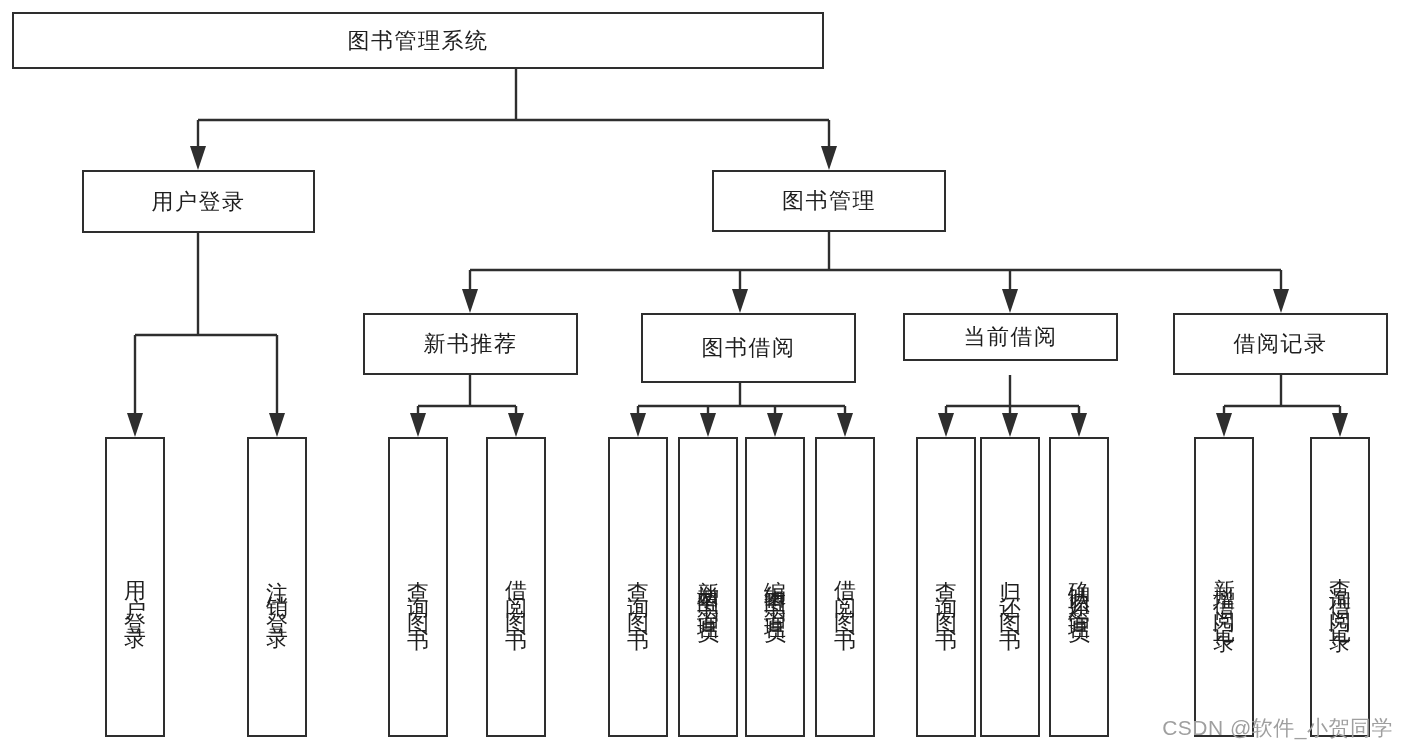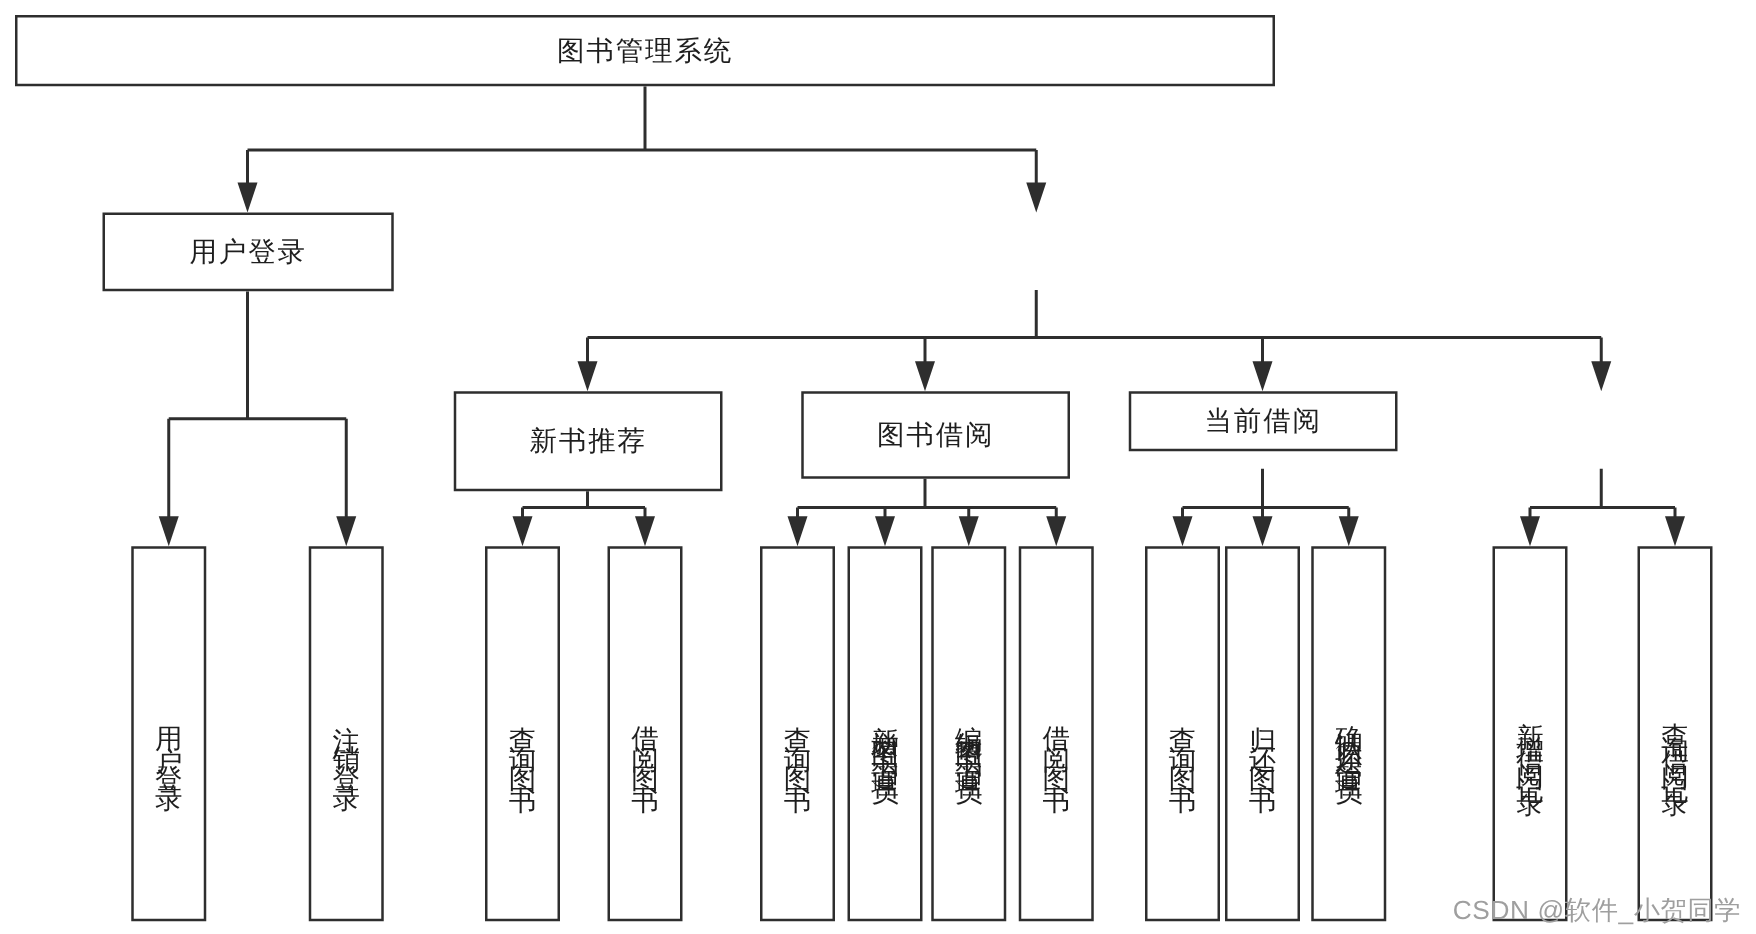--- a/index.html
+++ b/index.html
@@ -82,36 +82,42 @@
       <line x1="1079" y1="406" x2="1079" y2="419" stroke="#2e2e2e" stroke-width="2.4"></line>
       <polygon points="1071,413 1087,413 1079,437" fill="#2e2e2e"></polygon>
       <line x1="1281" y1="375" x2="1281" y2="406" stroke="#2e2e2e" stroke-width="2.4"></line>
       <line x1="1224" y1="406" x2="1340" y2="406" stroke="#2e2e2e" stroke-width="2.4"></line>
       <line x1="1224" y1="406" x2="1224" y2="419" stroke="#2e2e2e" stroke-width="2.4"></line>
       <polygon points="1216,413 1232,413 1224,437" fill="#2e2e2e"></polygon>
       <line x1="1340" y1="406" x2="1340" y2="419" stroke="#2e2e2e" stroke-width="2.4"></line>
       <polygon points="1332,413 1348,413 1340,437" fill="#2e2e2e"></polygon>
     </svg>
 
-  <div class="node h" style="left:12px;top:12px;width:1008px;height:57px">
+  <div class="node h" style="left:12px;top:12px;width:812px;height:57px">
     <span>图书管理系统</span>
   </div>
 
   <div class="node h" style="left:82px;top:170px;width:233px;height:63px">
     <span>用户登录</span>
   </div>
+  <div class="node h" style="left:712px;top:170px;width:234px;height:62px">
+    <span>图书管理</span>
+  </div>
 
-  <div class="node h" style="left:363px;top:313px;width:215px;height:80px">
+  <div class="node h" style="left:363px;top:313px;width:215px;height:62px">
     <span>新书推荐</span>
   </div>
   <div class="node h" style="left:641px;top:313px;width:215px;height:70px">
     <span>图书借阅</span>
   </div>
   <div class="node h" style="left:903px;top:313px;width:215px;height:48px">
     <span>当前借阅</span>
+  </div>
+  <div class="node h" style="left:1173px;top:313px;width:215px;height:62px">
+    <span>借阅记录</span>
   </div>
 
   <div class="node v v-short" style="left:105px;top:437px;width:60px;height:300px">
     <span>用户登录</span>
   </div>
   <div class="node v v-short" style="left:247px;top:437px;width:60px;height:300px">
     <span>注销登录</span>
   </div>
 
   <div class="node v v-short" style="left:388px;top:437px;width:60px;height:300px">

